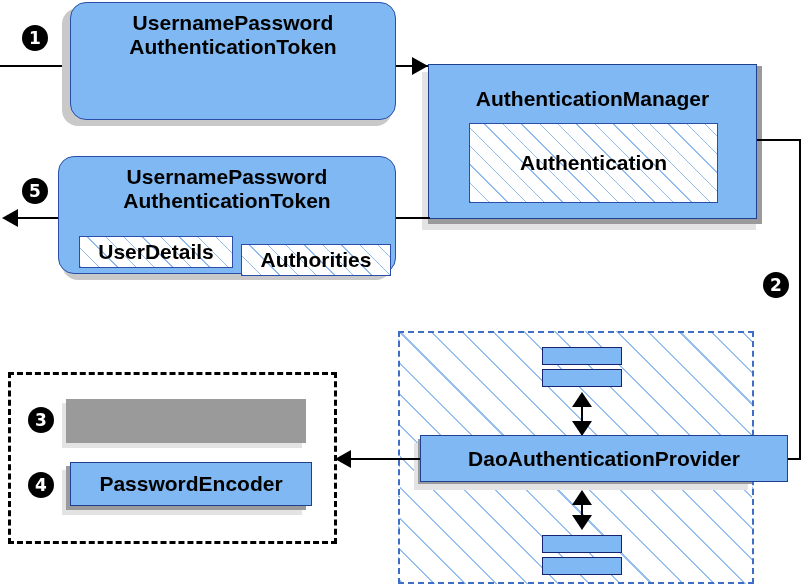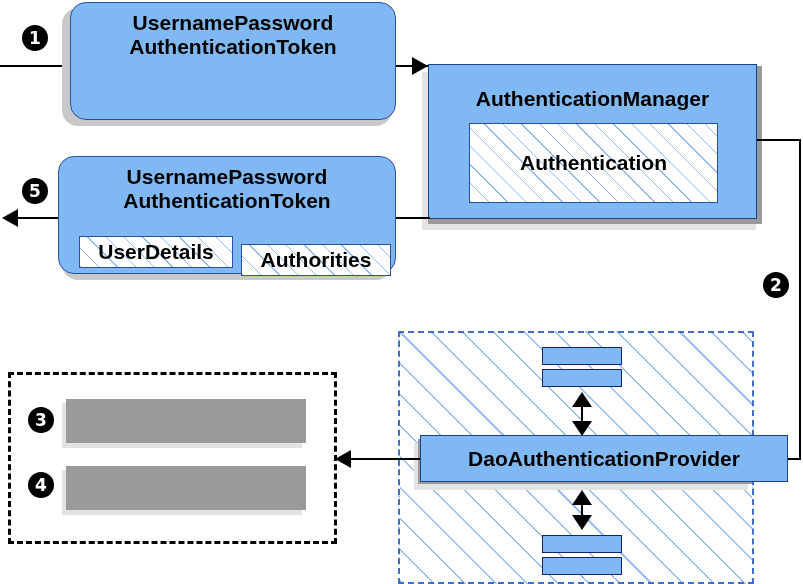--- a/index.html
+++ b/index.html
@@ -242,14 +242,15 @@
 
   <div class="abs black-group" style="left:8px;top:372px;width:329px;height:172px;"></div>
 
   <div class="abs bullet" style="left:28px;top:407px;">3</div>
   <div class="abs flat-shadow-1" style="left:62px;top:403px;width:240px;height:45px;"></div>
   <div class="abs flat-shadow-2" style="left:66px;top:399px;width:240px;height:44px;"></div>
 
   <div class="abs bullet" style="left:28px;top:472px;">4</div>
   <div class="abs flat-shadow-1" style="left:62px;top:470px;width:240px;height:45px;"></div>
   <div class="abs flat-shadow-2" style="left:66px;top:466px;width:240px;height:44px;"></div>
+  <div class="abs flat-box" style="left:70px;top:462px;width:242px;height:44px;">PasswordEncoder</div>
 
 </div>
 
 </body></html>

